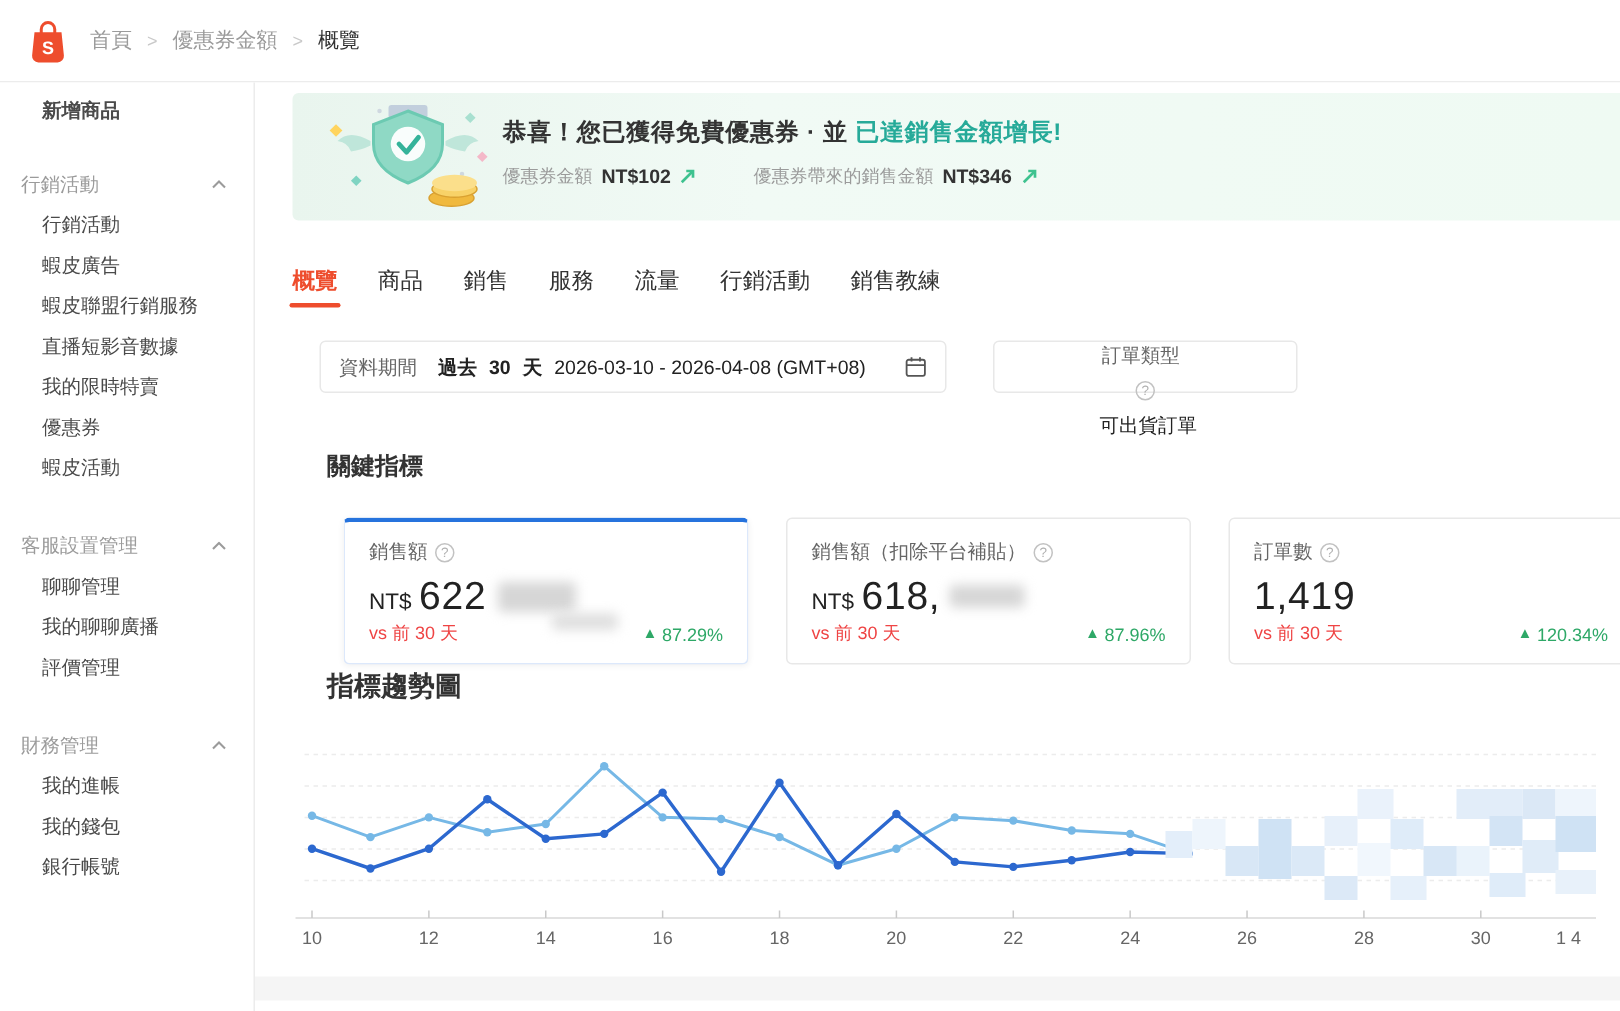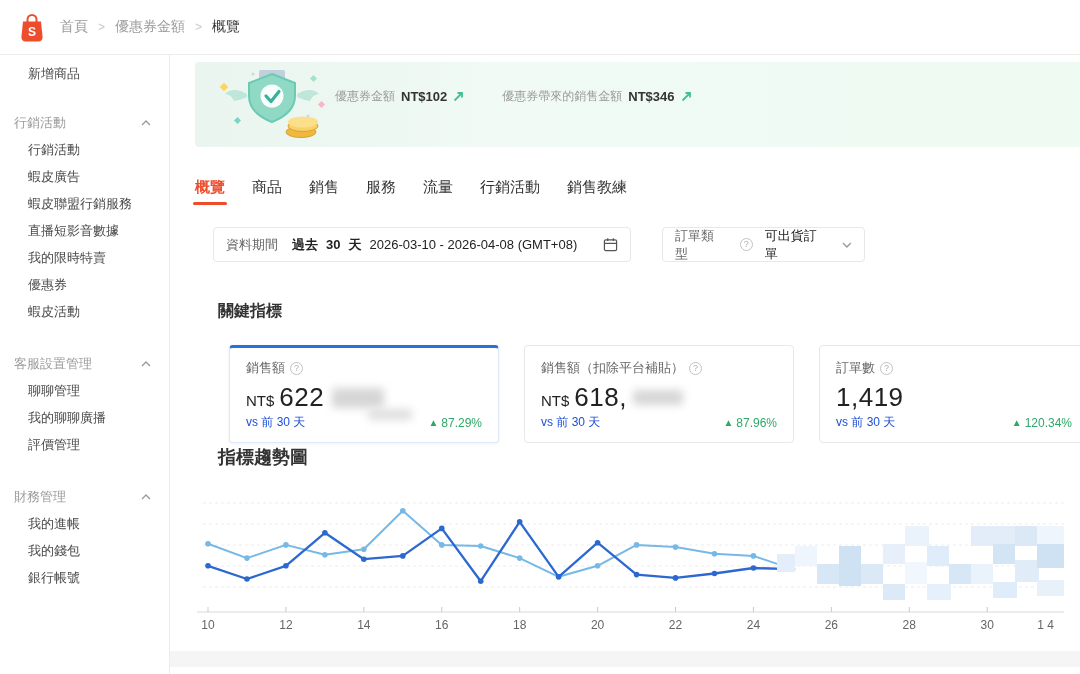--- a/index.html
+++ b/index.html
@@ -18,21 +18,21 @@
   .crumb-cur { color:#333; }
 
   
   .sidebar { position:absolute; left:0; top:55px; width:170px; height:619px;
              background:#fff; border-right:1px solid #ececec; font-size:13px; }
   .side-item { height:27px; line-height:27px; padding-left:28px; color:#4a4a4a;
                white-space:nowrap; overflow:hidden; cursor:pointer; }
   .side-head { height:27px; line-height:27px; padding-left:14px; padding-right:18px;
                color:#9b9b9b; display:flex; align-items:center; justify-content:space-between;
                cursor:pointer; white-space:nowrap; }
-  .mt5{margin-top:5px;} .mt22{margin-top:22px;} .mt25{margin-top:25px;}
+  .mt5{margin-top:5px;font-weight:bold;} .mt22{margin-top:22px;} .mt25{margin-top:25px;}
 
   
   .main { position:absolute; left:170px; top:55px; width:910px; height:619px; background:#fff; }
   .divider-strip { position:absolute; left:0; top:596px; width:910px; height:16px; background:#f5f5f5; }
 
   
   .banner { position:absolute; left:25px; top:7px; width:885px; height:85px;
             background:linear-gradient(90deg,#e9f5ee 0%,#f1faf5 35%,#effaf3 100%);
             border-radius:4px 0 0 4px; overflow:hidden; }
   .banner-illus { position:absolute; left:18px; top:2px; }
@@ -56,21 +56,21 @@
   
   .filters { position:absolute; left:43px; top:172px; display:flex; gap:31px; }
   .fbox { height:35px; border:1px solid #e8e8e8; border-radius:4px; background:#fff;
           display:flex; align-items:center; padding:0 12px; gap:8px; font-size:13px;
           cursor:pointer; }
   .fbox .flabel { color:#666; margin-right:6px; }
   .fbox .fbold { color:#222; font-weight:bold; }
   .fbox .fval { color:#222; }
   .date-box { width:418px; }
   .date-box .spacer { flex:1; }
-  .order-box { width:203px; justify-content:flex-start; }
+  .order-box { width:203px; justify-content:flex-start;flex-direction:column; }
   .qicon { width:13px; height:13px; border:1px solid #c2c2c2; border-radius:50%;
            color:#b0b0b0; font-size:9px; line-height:11px; text-align:center;
            display:inline-block; flex:none; }
 
   
   .sec-title { position:absolute; left:48px; font-size:16px; font-weight:bold; color:#333; }
   .cards { position:absolute; left:59px; top:290px; display:flex; gap:25px; }
   .card { width:270px; height:98px; border:1px solid #e8e8e8; border-radius:4px;
           position:relative; padding:13px 16px; background:#fff; cursor:pointer; }
   .card.selected { border-color:#dce8fb; border-top:3px solid #2673dd;
@@ -78,21 +78,21 @@
   .card-label { font-size:13px; color:#666; display:flex; align-items:center; gap:5px; }
   .card-value { position:relative; margin-top:5px; display:flex; align-items:baseline; }
   .card-value .cur { font-size:15px; color:#222; margin-right:5px; }
   .card-value .num { font-size:26px; color:#222; letter-spacing:.5px; }
   .blob { background:#d6d6d6; filter:blur(4px); border-radius:3px; display:inline-block; }
   .blob.b1 { width:52px; height:20px; margin-left:8px; align-self:center; }
   .blob.b2 { position:absolute; left:122px; top:27px; width:44px; height:11px; background:#dedede; }
   .blob.b2s { width:50px; height:15px; margin-left:6px; align-self:center; }
   .card-foot { position:absolute; left:16px; right:16px; bottom:11px;
                display:flex; justify-content:space-between; font-size:12px; }
-  .vs { color:#1d4ed8; }
+  .vs { color:#ef4444; }
   .delta { color:#2ea867; display:flex; align-items:center; gap:3px; }
   .delta .tri { font-size:10px; }
 
   
   .chart-wrap { position:absolute; left:19px; top:435px; width:875px; height:145px; }
   svg text { font-family:"Liberation Sans","DejaVu Sans",sans-serif; }
 </style>
 </head>
 <body>
 
@@ -163,20 +163,23 @@
       <path d="M34,30 q-14,-8 -22,0 q7,1 9,7 q7,-1 13,-4 z" fill="#bfe6da"></path>
       <path d="M84,30 q14,-8 22,0 q-7,1 -9,7 q-7,-1 -13,-4 z" fill="#bfe6da"></path>
       <path d="M59,10 l23,9 v13 q0,17 -23,26 q-23,-9 -23,-26 V19 z" fill="#8fd9c5" stroke="#6ccab2" stroke-width="2"></path>
       <circle cx="59" cy="32" r="11.5" fill="#ffffff" opacity="0.95"></circle>
       <polyline points="53,32 58,37.5 66,27.5" fill="none" stroke="#35b39a" stroke-width="3.2" stroke-linecap="round" stroke-linejoin="round"></polyline>
       <ellipse cx="88" cy="68" rx="15" ry="5.5" fill="#f0b93e" stroke="#d9a131" stroke-width="1"></ellipse>
       <ellipse cx="90" cy="62" rx="15" ry="5.5" fill="#f8d268" stroke="#d9a131" stroke-width="1"></ellipse>
       <ellipse cx="90" cy="58" rx="15" ry="5.5" fill="#fbdf8b"></ellipse>
     </svg>
     <div class="banner-text">
+      <div class="banner-title">
+        <span>恭喜！您已獲得免費優惠券 · 並 </span><span class="hl">已達銷售金額增長!</span>
+      </div>
       <div class="banner-stats">
         <div class="bstat">
           <span class="lab">優惠券金額</span>
           <span class="val">NT$102</span>
           <svg width="11" height="11" viewBox="0 0 11 11">
               <line x1="1.5" y1="9.5" x2="8.5" y2="2.5" stroke="#3ec28f" stroke-width="1.8"></line>
               <polyline points="4.5,2 9,2 9,6.5" fill="none" stroke="#3ec28f" stroke-width="1.8"></polyline>
             </svg>
         </div>
         <div class="bstat">

